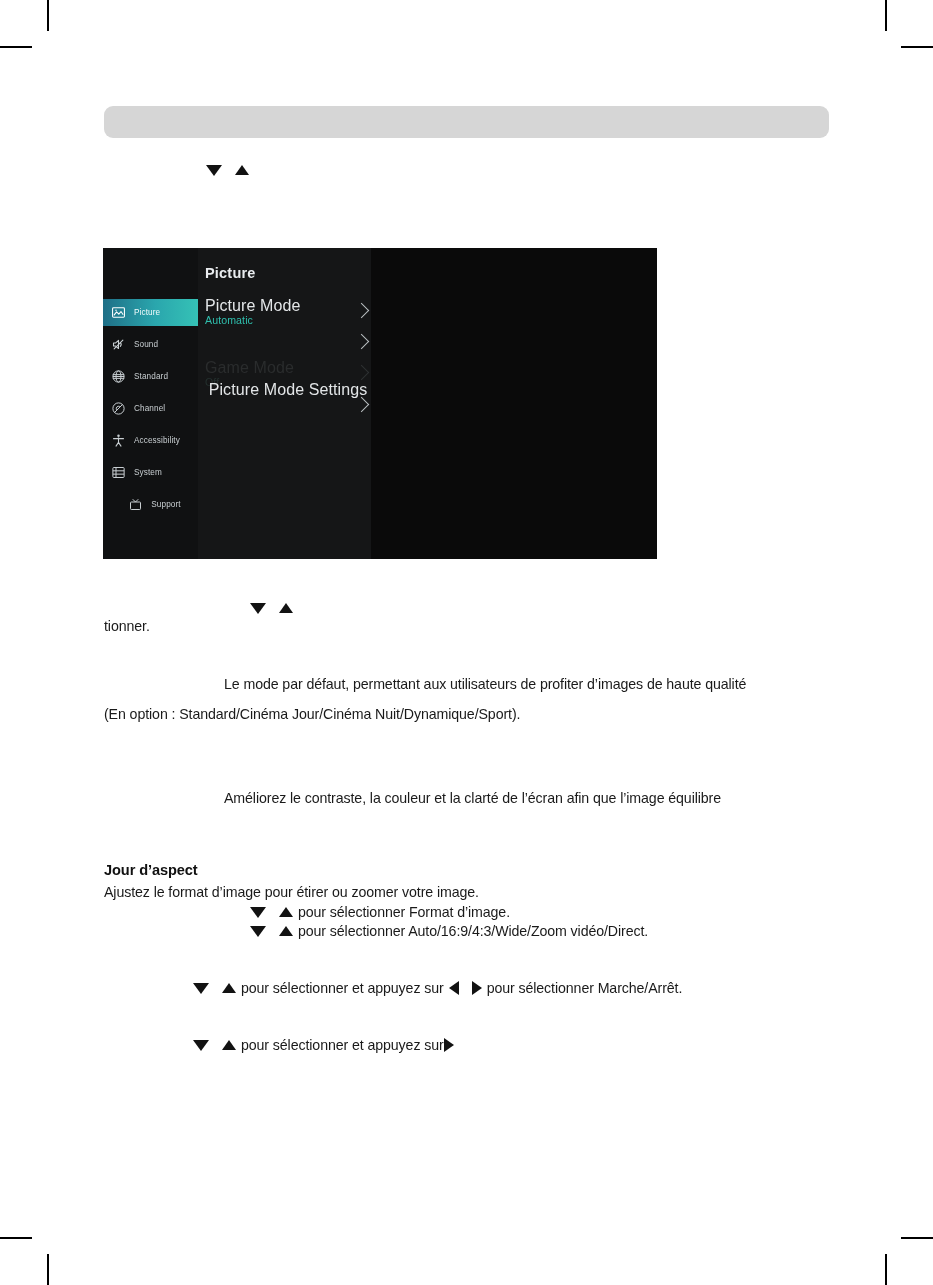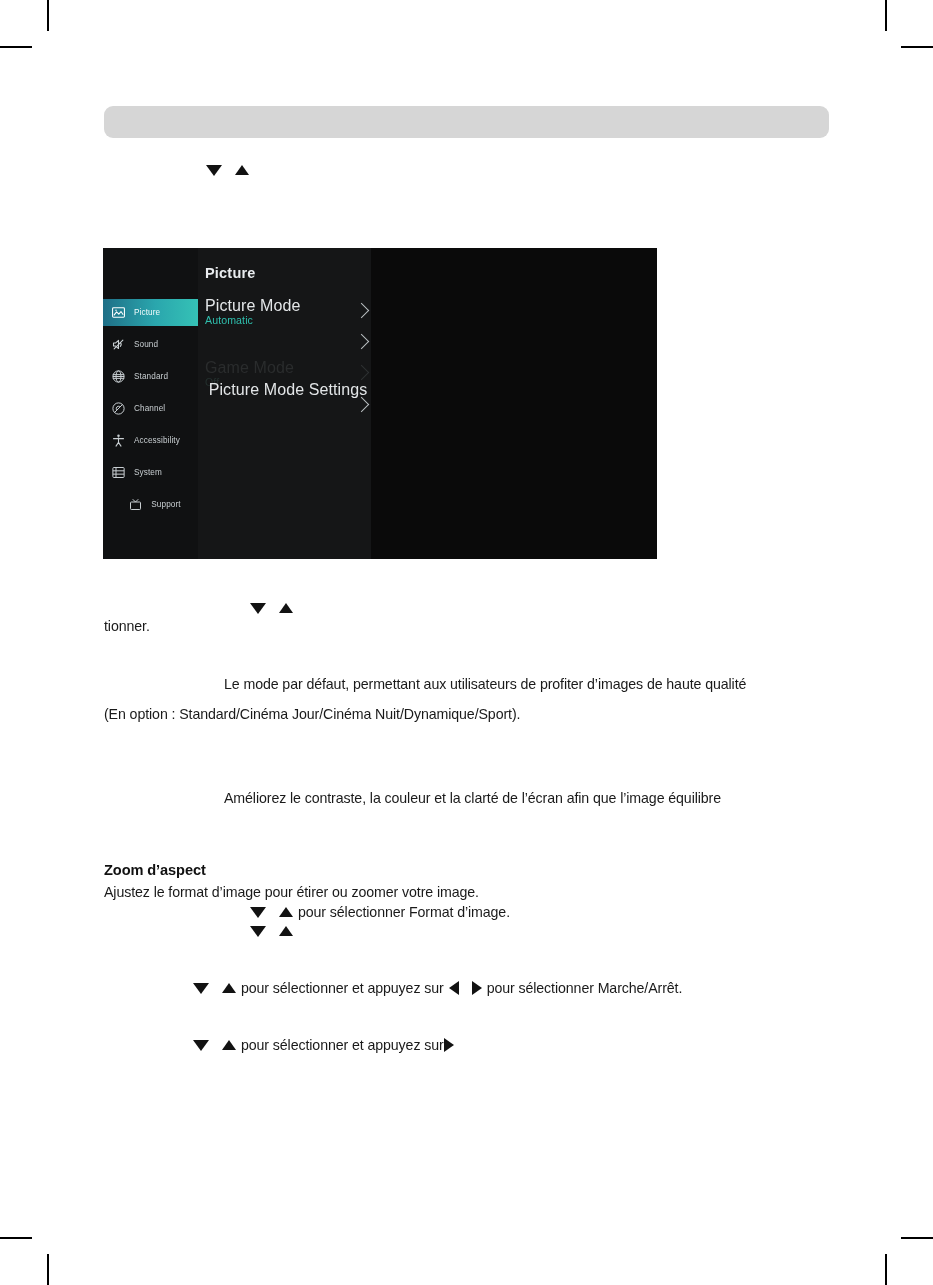--- a/index.html
+++ b/index.html
@@ -313,30 +313,30 @@
 </div>
 
 <div class="line" style="left:104px; top:616px;">tionner.</div>
 
 <div class="line" style="left:104px; top:672px;margin-top:32px;">(En option : Standard/Cinéma Jour/Cinéma Nuit/Dynamique/Sport).</div>
 
 <div class="line" style="left:224px; top:674px;">Le mode par défaut, permettant aux utilisateurs de profiter d’images de haute qualité</div>
 
 <div class="line" style="left:224px; top:788px;">Améliorez le contraste, la couleur et la clarté de l’écran afin que l’image équilibre</div>
 
-<div class="heading" style="left:104px; top:862px;">Zoom d’aspect</div>
+<div class="heading" style="left:104px; top:862px;">Jour d’aspect</div>
 
 <div class="line" style="left:104px; top:882px;">Ajustez le format d’image pour étirer ou zoomer votre image.</div>
 
 <div class="line" style="left:250px; top:902px;">
   <span class="tri tri-down"></span><span class="gap"></span><span class="tri tri-up"></span><span class="gap-s"></span><span>pour sélectionner Format d’image.</span>
 </div>
 
 <div class="line" style="left:250px; top:921px;">
-  <span class="tri tri-down"></span><span class="gap"></span><span class="tri tri-up"></span><span class="gap-s"></span>
+  <span class="tri tri-down"></span><span class="gap"></span><span class="tri tri-up"></span><span class="gap-s"></span><span>pour sélectionner Auto/16:9/4:3/Wide/Zoom vidéo/Direct.</span>
 </div>
 
 <div class="line" style="left:193px; top:978px;">
   <span class="tri tri-down"></span><span class="gap"></span><span class="tri tri-up"></span><span class="gap-s"></span><span>pour sélectionner et appuyez sur</span><span class="gap-s"></span><span class="tri tri-left"></span><span class="gap"></span><span class="tri tri-right"></span><span class="gap-s"></span><span>pour sélectionner Marche/Arrêt.</span>
 </div>
 
 <div class="line" style="left:193px; top:1035px;">
   <span class="tri tri-down"></span><span class="gap"></span><span class="tri tri-up"></span><span class="gap-s"></span><span>pour sélectionner et appuyez sur</span><span class="tri tri-right"></span>
 </div>
 

